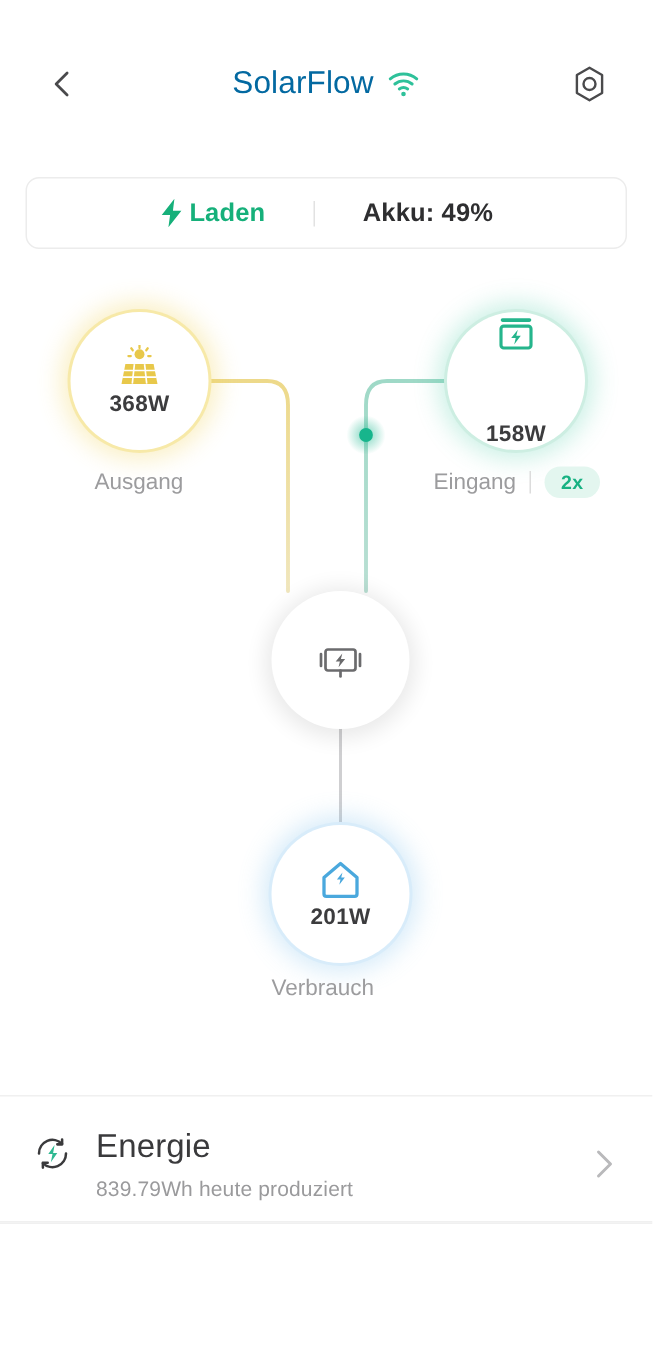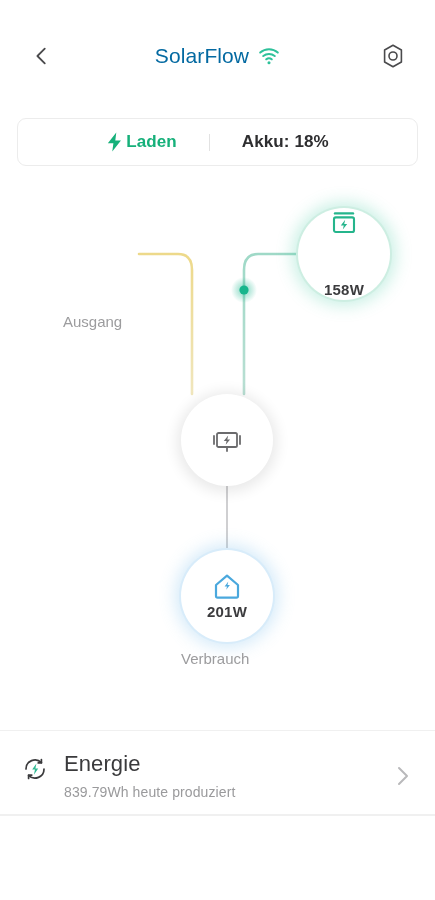--- a/index.html
+++ b/index.html
@@ -117,21 +117,21 @@
 
   <div class="status-card">
     <div class="status-inner">
       <span class="charge-grp">
         <svg width="17" height="20" viewBox="0 0 14 18">
           <path d="M8.6 0.5 L1 10.2 L6 10.2 L5 17.5 L12.8 7.6 L7.7 7.6 Z" fill="#16b07a"></path>
         </svg>
         <span class="charge-text">Laden</span>
       </span>
       <span class="sep"></span>
-      <span class="akku-text">Akku: 18%</span>
+      <span class="akku-text">Akku: 49%</span>
     </div>
   </div>
 
   <div class="flow">
 
     <svg class="lines" viewBox="0 0 435 520">
       <defs>
         <linearGradient id="gy" x1="0" y1="0" x2="0" y2="1">
           <stop offset="0%" stop-color="#edd98a"></stop>
           <stop offset="100%" stop-color="#f0e6bd"></stop>
@@ -149,20 +149,40 @@
       <path d="M139 74 H178 Q192 74 192 90 V214" stroke="url(#gy)" stroke-width="2.6" fill="none" stroke-linecap="round"></path>
 
       <path d="M298 74 H258 Q244 74 244 90 V214" stroke="url(#gt)" stroke-width="2.6" fill="none" stroke-linecap="round"></path>
 
       <path d="M227 306 V370" stroke="#cfcfd1" stroke-width="2" fill="none" stroke-linecap="round"></path>
 
       <circle cx="244" cy="110" r="13" fill="url(#dotglow)"></circle>
       <circle cx="244" cy="110" r="4.6" fill="#17b58c"></circle>
     </svg>
 
+    <div class="node node-solar">
+      <svg width="30" height="28" viewBox="0 0 30 28">
+        <circle cx="15" cy="6.2" r="3.3" fill="#e8c84a"></circle>
+        <g stroke="#e8c84a" stroke-width="1.5" stroke-linecap="round">
+          <line x1="15" y1="0.4" x2="15" y2="2"></line>
+          <line x1="9.5" y1="2.2" x2="10.5" y2="3.5"></line>
+          <line x1="20.5" y1="2.2" x2="19.5" y2="3.5"></line>
+          <line x1="7.6" y1="7.4" x2="9.2" y2="7.4"></line>
+          <line x1="22.4" y1="7.4" x2="20.8" y2="7.4"></line>
+        </g>
+        <path d="M5.6 12.6 H24.4 L27 26 H3 Z" fill="#e8c84a"></path>
+        <g stroke="#fff" stroke-width="1.1">
+          <line x1="4.2" y1="17" x2="25.8" y2="17"></line>
+          <line x1="3.6" y1="21.4" x2="26.4" y2="21.4"></line>
+          <line x1="11.6" y1="12.8" x2="10.2" y2="25.8"></line>
+          <line x1="18.4" y1="12.8" x2="19.8" y2="25.8"></line>
+        </g>
+      </svg>
+      <span class="val">368W</span>
+    </div>
 
     <div class="node node-batt">
       <svg width="30" height="28" viewBox="0 0 30 28" fill="none">
         <line x1="6" y1="3.4" x2="24" y2="3.4" stroke="#25b58c" stroke-width="2.4" stroke-linecap="round"></line>
         <rect x="5" y="7.4" width="20" height="14.6" rx="1.8" stroke="#25b58c" stroke-width="2.1"></rect>
         <path d="M16.2 9.8 L11.8 15.4 L14.8 15.4 L13.8 19.6 L18.2 13.9 L15.2 13.9 Z" fill="#25b58c"></path>
       </svg>
       <span class="val">158W</span>
     </div>
 
@@ -181,20 +201,25 @@
     <div class="node node-house">
       <svg width="30" height="28" viewBox="0 0 30 28" fill="none">
         <path d="M4 13 L15 3.6 L26 13 V24 a1.6 1.6 0 0 1 -1.6 1.6 H5.6 A1.6 1.6 0 0 1 4 24 Z" stroke="#4aa8dd" stroke-width="2.2" stroke-linejoin="round"></path>
         <path d="M16.3 9.6 L12.6 14.4 L15 14.4 L14.2 17.8 L17.9 13 L15.5 13 Z" fill="#4aa8dd"></path>
       </svg>
       <span class="val">201W</span>
     </div>
 
     <div class="caption cap-ausgang">Ausgang</div>
 
+    <div class="caption cap-eingang">
+      <span class="lbl">Eingang</span>
+      <span class="bar"></span>
+      <span class="badge-2x">2x</span>
+    </div>
 
     <div class="caption cap-verbrauch">Verbrauch</div>
   </div>
 
   <div class="list">
     <div class="divider-top"></div>
 
     <div class="row">
       <div class="row-icon">
         <svg width="26" height="26" viewBox="0 0 26 26" fill="none">

